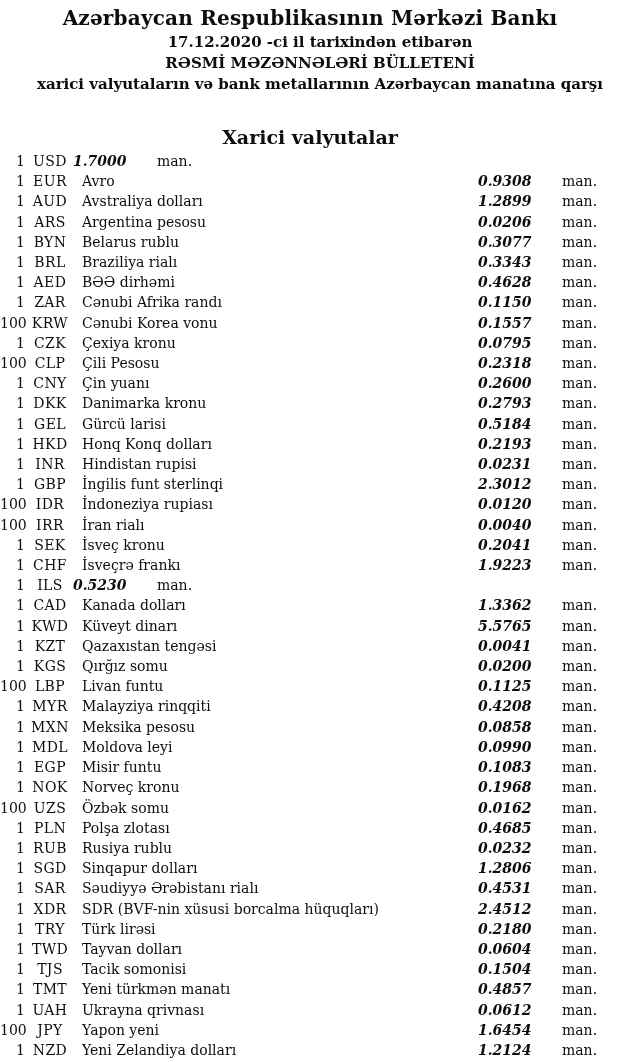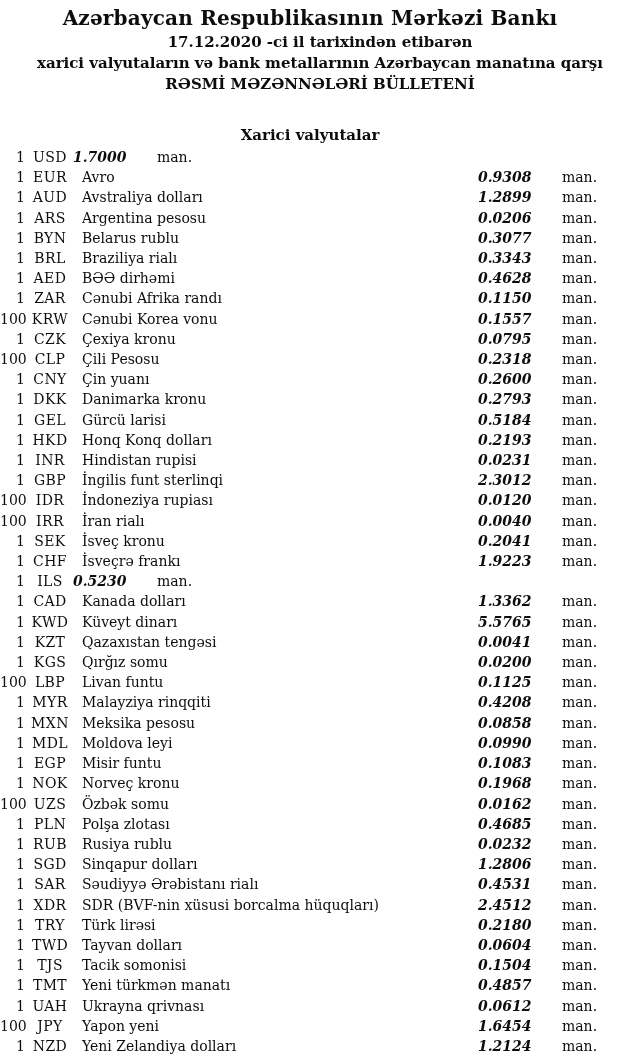--- a/index.html
+++ b/index.html
@@ -30,21 +30,21 @@
     letter-spacing: 0.2px;
   }
   .hline {
     font-size: 15px;
     font-weight: bold;
     line-height: 21px;
     padding-left: 20px;
   }
   .section-title {
     text-align: center;
-    font-size: 15px;
+    font-size: 19px;
     font-weight: bold;
     margin-top: 31px;
     margin-bottom: 3px;
   }
   .table {
     width: 620px;
   }
   .row {
     display: flex;
     align-items: baseline;
@@ -85,22 +85,22 @@
   }
 </style>
 </head>
 <body>
 
 <div class="page">
 
   <div class="header">
     <div class="title">Azərbaycan Respublikasının Mərkəzi Bankı</div>
     <div class="hline">17.12.2020 -ci il tarixindən etibarən</div>
+    <div class="hline">RƏSMİ MƏZƏNNƏLƏRİ BÜLLETENİ</div>
     <div class="hline">xarici valyutaların və bank metallarının Azərbaycan manatına qarşı</div>
-    <div class="hline">RƏSMİ MƏZƏNNƏLƏRİ BÜLLETENİ</div>
   </div>
 
   <div class="section-title">Xarici valyutalar</div>
 
   <div class="table">
   <div class="row">
     <span class="qty">1</span>
     <span class="code">USD</span>
     <span class="rate">1.7000</span>
     <span class="unit">man.</span>

